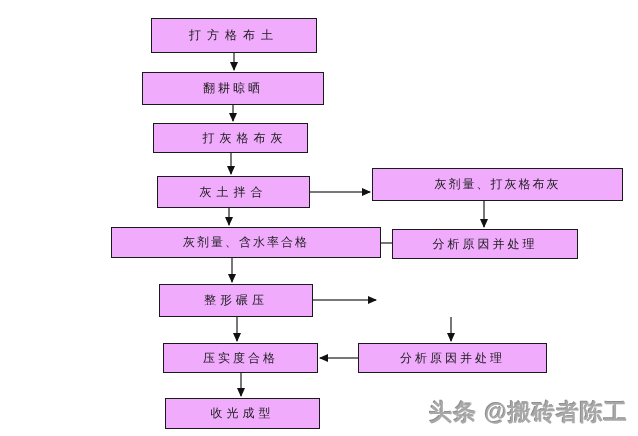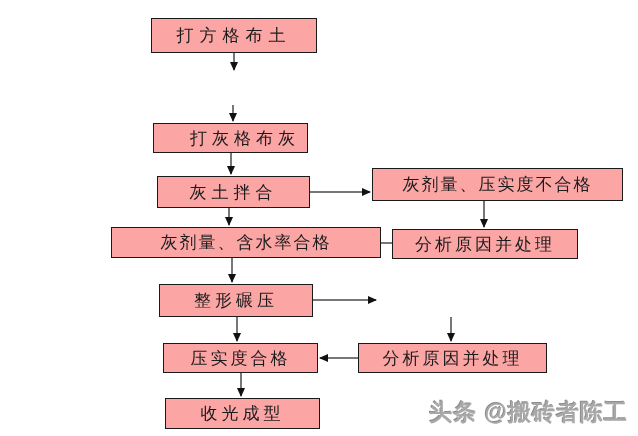--- a/index.html
+++ b/index.html
@@ -19,27 +19,27 @@
     position: absolute;
     left: 0;
     top: 0;
     width: 638px;
     height: 436px;
     z-index: 1;
   }
   .box {
     position: absolute;
     z-index: 2;
-    background: #fca5a5;
+    background: #f0abfc;
     border: 1px solid #1a1a1a;
     box-sizing: border-box;
     display: flex;
     align-items: center;
     justify-content: center;
-    font-size: 17px;
+    font-size: 12px;
     color: #1c1c1c;
     letter-spacing: 3px;
     white-space: nowrap;
   }
   
   #step-1 { left:151px; top:18px;  width:166px; height:35px; letter-spacing:6px; }
   #step-2 { left:142px; top:72px;  width:182px; height:33px; }
   #step-3 { left:153px; top:123px; width:155px; height:30px; letter-spacing:5px;padding-left:29px; }
   #step-4 { left:157px; top:176px; width:153px; height:32px; letter-spacing:5px; }
   #step-5 { left:111px; top:227px; width:270px; height:31px; letter-spacing:2px; }
@@ -87,25 +87,26 @@
       <line x1="232" y1="258" x2="232" y2="282" marker-end="url(#ah)"></line>
       <line x1="313" y1="300" x2="376" y2="300" marker-end="url(#ah)"></line>
       <line x1="451" y1="317" x2="451" y2="341" marker-end="url(#ah)"></line>
       <line x1="358" y1="358" x2="320" y2="358" marker-end="url(#ah)"></line>
       <line x1="237" y1="317" x2="237" y2="341" marker-end="url(#ah)"></line>
       <line x1="241" y1="373" x2="241" y2="396" marker-end="url(#ah)"></line>
     </g>
   </svg>
 
   <div class="box" id="step-1">打方格布土</div>
+  <div class="box" id="step-2">翻耕晾晒</div>
   <div class="box" id="step-3">打灰格布灰</div>
   <div class="box" id="step-4">灰土拌合</div>
   <div class="box" id="step-5">灰剂量、含水率合格</div>
   <div class="box" id="step-6">整形碾压</div>
   <div class="box" id="step-8">收光成型</div>
   <div class="box" id="step-7">压实度合格</div>
 
-  <div class="box" id="branch-1">灰剂量、压实度不合格</div>
+  <div class="box" id="branch-1">灰剂量、打灰格布灰</div>
   <div class="box" id="branch-2">分析原因并处理</div>
   <div class="box" id="branch-4">分析原因并处理</div>
 
   <div class="watermark">头条 @搬砖者陈工</div>
 </div>
 
 </body></html>

